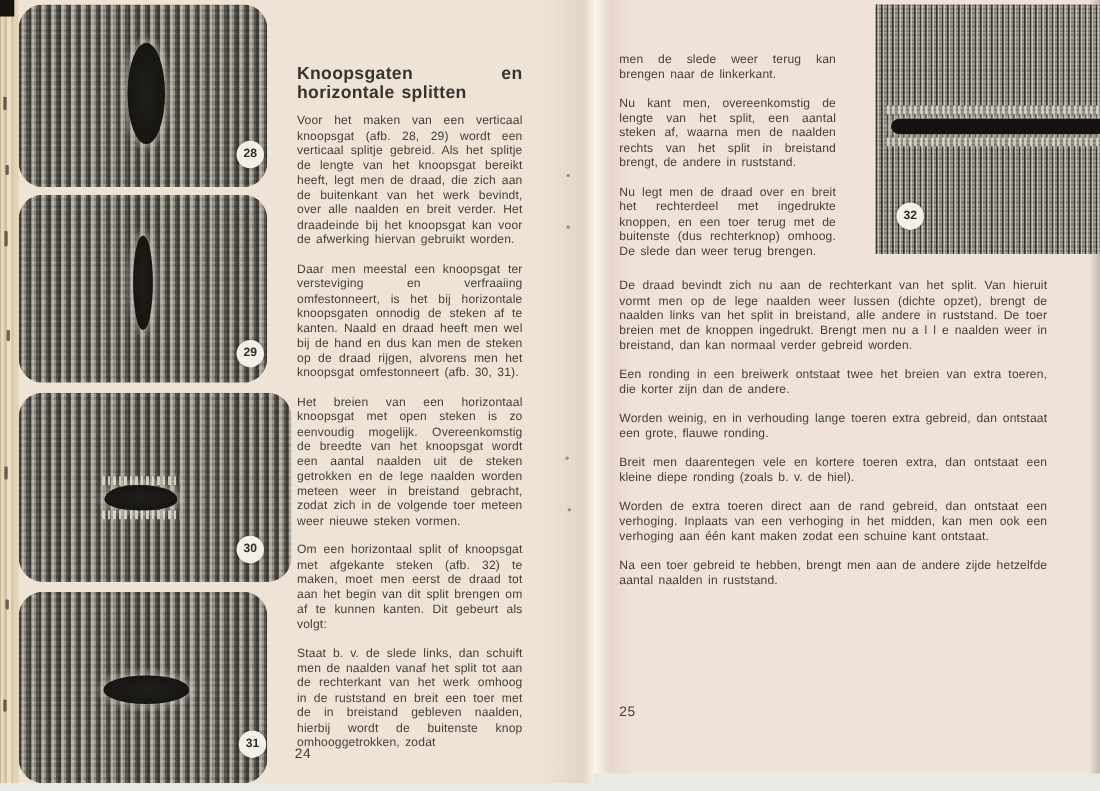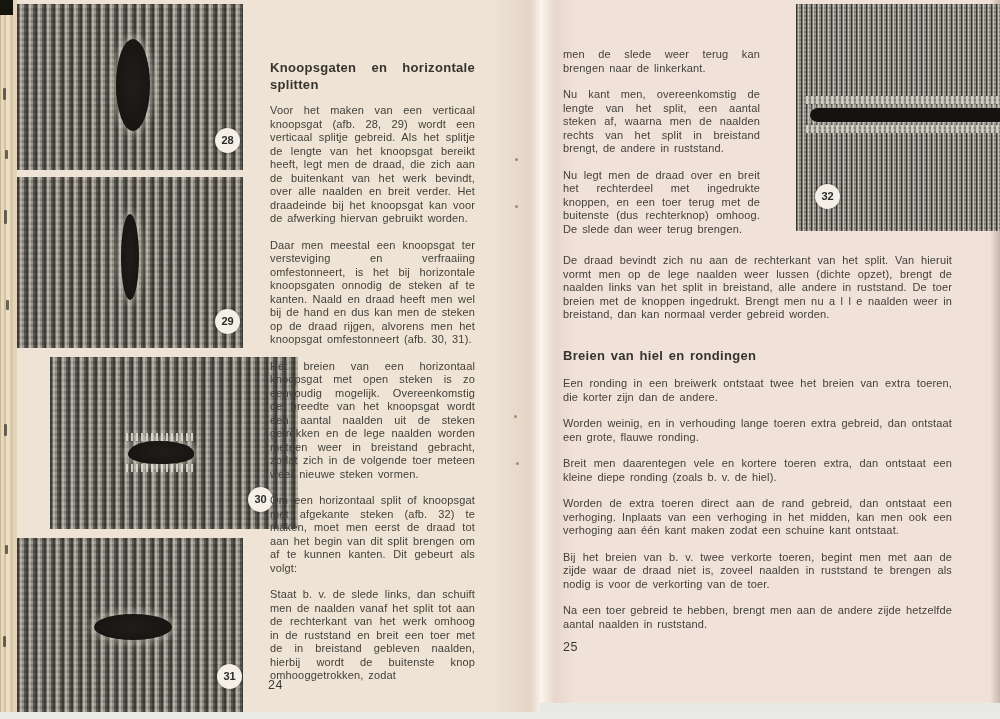--- a/index.html
+++ b/index.html
@@ -43,20 +43,21 @@
   
   .fig{position:absolute;overflow:hidden;}
   .knit{
     width:100%;height:100%;position:relative;
     background-color:#8f8d86;
     background-image:
       repeating-linear-gradient(90deg,
         rgba(28,26,22,0.72) 0 2px, rgba(196,192,182,0.55) 3px 5px,
         rgba(120,117,109,0.30) 5px 7px, rgba(44,42,37,0.62) 7px 9px),
       repeating-linear-gradient(0deg,#a9a69d 0 3px,#868379 3px 6px);
+    border-radius: 22px;
   }
   .knit-fine{
     width:100%;height:100%;position:relative;
     background-color:#a3a099;
     background-image:
       repeating-linear-gradient(90deg,
         rgba(25,23,19,0.78) 0 1px, rgba(214,210,200,0.60) 2px 3px,
         rgba(95,92,85,0.30) 3px 5px),
       repeating-linear-gradient(0deg,#b4b1a8 0 2px,#8f8c84 2px 4px);
     margin-left: 16px;
@@ -78,21 +79,21 @@
   }
   .fig-badge{
     position:absolute;width:25px;height:25px;border-radius:50%;
     background:#f4f0e8;color:#2d2b27;
     font-size:11px;font-weight:bold;line-height:25px;text-align:center;
     box-shadow:0 0 3px rgba(0,0,0,0.35);
   }
   
   .body-text{color:#43403a;font-size:11px;line-height:13.5px;text-align:justify;letter-spacing:0.15px;word-spacing:1.6px;}
   .body-text p{margin:0 0 13px 0;}
-  .heading{font-size:13px;font-weight:bold;line-height:16.5px;letter-spacing:0.3px;color:#36342f;margin:16px 0 11px 0;}
+  .heading{font-size:16px;font-weight:bold;line-height:16.5px;letter-spacing:0.3px;color:#36342f;margin:16px 0 11px 0;}
   .left-text{position:absolute;left:270px;top:44px;width:205px;}
   .right-col{position:absolute;left:563px;top:48px;width:197px;}
   .right-full{position:absolute;left:563px;top:254px;width:389px;}
   .right-full .heading{margin:26px 0 13px 0;}
   .page-num{position:absolute;font-size:12.5px;color:#3c3934;letter-spacing:0.5px;}
   .page-num-left{left:268px;top:634px;margin-top:44px;}
   .page-num-right{left:563px;top:640px;width:389px;text-align:left;}
 </style>
 </head>
 <body>
@@ -119,21 +120,21 @@
   </div>
 </div>
 
 <div class="fig" style="left:17px;top:177px;width:226px;height:171px;">
   <div class="knit">
     <div class="hole" style="left:104px;top:37px;width:18px;height:86px;"></div>
     <div class="fig-badge" style="left:198px;top:132px;">29</div>
   </div>
 </div>
 
-<div class="fig" style="left:17px;top:357px;width:248px;height:172px;padding-left:33px;">
+<div class="fig" style="left:17px;top:357px;width:248px;height:172px;">
   <div class="knit">
     <div class="hole hole-notched" style="left:78px;top:84px;width:66px;height:23px;"></div>
     <div class="fringe" style="left:76px;top:76px;width:70px;"></div>
     <div class="fringe" style="left:76px;top:107px;width:70px;"></div>
     <div class="fig-badge" style="left:198px;top:130px;">30</div>
   </div>
 </div>
 
 <div class="fig" style="left:17px;top:538px;width:226px;height:174px;">
   <div class="knit">
@@ -172,21 +173,19 @@
 </div>
 
 <div class="right-col body-text">
   <p>men de slede weer terug kan brengen naar de linkerkant.</p>
   <p>Nu kant men, overeenkomstig de lengte van het split, een aantal steken af, waarna men de naalden rechts van het split in breistand brengt, de andere in ruststand.</p>
   <p>Nu legt men de draad over en breit het rechterdeel met ingedrukte knoppen, en een toer terug met de buitenste (dus rechterknop) omhoog. De slede dan weer terug brengen.</p>
 </div>
 
 <div class="right-full body-text">
   <p>De draad bevindt zich nu aan de rechterkant van het split. Van hieruit vormt men op de lege naalden weer lussen (dichte opzet), brengt de naalden links van het split in breistand, alle andere in ruststand. De toer breien met de knoppen ingedrukt. Brengt men nu a l l e naalden weer in breistand, dan kan normaal verder gebreid worden.</p>
-  <div class="heading">Breien van hiel en rondingen</div>
   <p>Een ronding in een breiwerk ontstaat twee het breien van extra toeren, die korter zijn dan de andere.</p>
   <p>Worden weinig, en in verhouding lange toeren extra gebreid, dan ontstaat een grote, flauwe ronding.</p>
   <p>Breit men daarentegen vele en kortere toeren extra, dan ontstaat een kleine diepe ronding (zoals b. v. de hiel).</p>
   <p>Worden de extra toeren direct aan de rand gebreid, dan ontstaat een verhoging. Inplaats van een verhoging in het midden, kan men ook een verhoging aan één kant maken zodat een schuine kant ontstaat.</p>
-  <p>Bij het breien van b. v. twee verkorte toeren, begint men met aan de zijde waar de draad niet is, zoveel naalden in ruststand te brengen als nodig is voor de verkorting van de toer.</p>
   <p>Na een toer gebreid te hebben, brengt men aan de andere zijde hetzelfde aantal naalden in ruststand.</p>
 </div>
 <div class="page-num page-num-right">25</div>
 
 </body></html>

